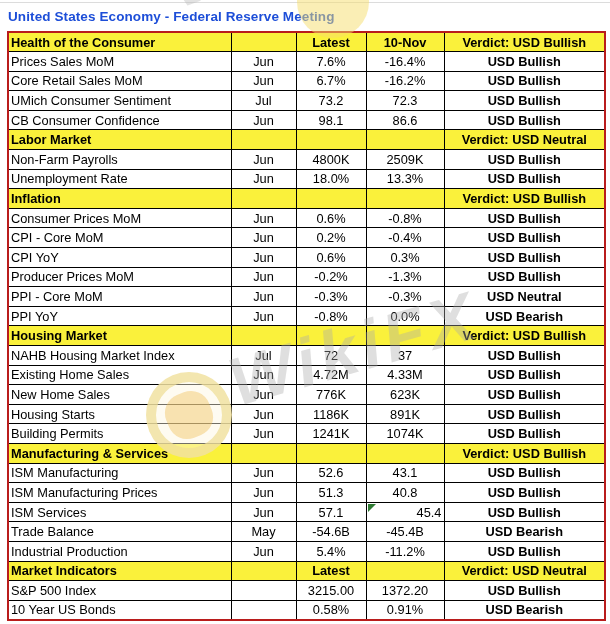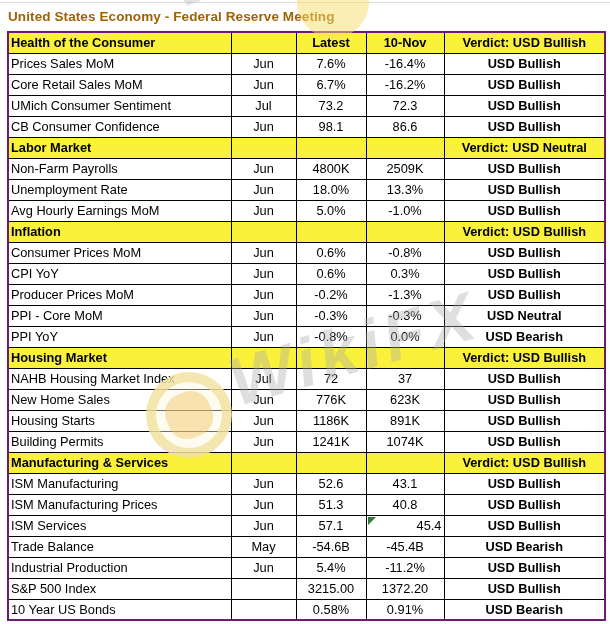--- a/index.html
+++ b/index.html
@@ -3,27 +3,27 @@
 <meta charset="utf-8">
 <style>
   html,body{margin:0;padding:0;}
   body{
     width:610px;height:624px;background:#ffffff;overflow:hidden;
     font-family:"Liberation Sans",sans-serif;
   }
   .canvas{position:relative;width:610px;height:624px;overflow:hidden;background:#fff;}
   .top-line{position:absolute;top:2px;left:0;width:610px;height:1px;background:#dcdcdc;}
   .page-title{
-    position:absolute;left:8px;top:9px;font-size:13.5px;font-weight:bold;color:#a16207;
+    position:absolute;left:8px;top:9px;font-size:13.5px;font-weight:bold;color:#1d4ed8;
     white-space:nowrap;letter-spacing:0.1px;
   }
   table.econ{
     position:absolute;left:7px;top:31px;width:597px;height:590px;
     border-collapse:collapse;table-layout:fixed;background:#fff;
-    border:2px solid #701a75;
+    border:2px solid #b91c1c;
   }
   table.econ tr{height:18.4px;}
   table.econ td{
     border:1px solid #000;font-size:12.8px;color:#000;padding:0 2px;
     overflow:hidden;white-space:nowrap;vertical-align:middle;line-height:15px;
   }
   td.name{text-align:left;padding-left:4px;}
   td.center{text-align:center;}
   td.verdict{text-align:center;font-weight:bold;border-left:2px solid #000;}
   .bold{font-weight:bold;}
@@ -132,39 +132,39 @@
           <td class="center">2509K</td>
           <td class="verdict v-green">USD Bullish</td>
         </tr>
         <tr class="data-row">
           <td class="name">Unemployment Rate</td>
           <td class="center">Jun</td>
           <td class="center">18.0%</td>
           <td class="center">13.3%</td>
           <td class="verdict v-green">USD Bullish</td>
         </tr>
-        <tr class="data-row">
-          <td class="name">Avg Hourly Earnings MoM</td>
-          <td class="center">Jun</td>
-          <td class="center">5.0%</td>
-          <td class="center">-1.0%</td>
-          <td class="verdict v-green">USD Bullish</td>
-        </tr>
         <tr class="section-row">
           <td class="name bold">Inflation</td>
           <td class="center"></td>
           <td class="center bold"></td>
           <td class="center bold"></td>
           <td class="verdict v-green">Verdict: USD Bullish</td>
         </tr>
         <tr class="data-row">
           <td class="name">Consumer Prices MoM</td>
           <td class="center">Jun</td>
           <td class="center">0.6%</td>
           <td class="center">-0.8%</td>
+          <td class="verdict v-green">USD Bullish</td>
+        </tr>
+        <tr class="data-row">
+          <td class="name">CPI - Core MoM</td>
+          <td class="center">Jun</td>
+          <td class="center">0.2%</td>
+          <td class="center">-0.4%</td>
           <td class="verdict v-green">USD Bullish</td>
         </tr>
         <tr class="data-row">
           <td class="name">CPI YoY</td>
           <td class="center">Jun</td>
           <td class="center">0.6%</td>
           <td class="center">0.3%</td>
           <td class="verdict v-green">USD Bullish</td>
         </tr>
         <tr class="data-row">
@@ -193,20 +193,27 @@
           <td class="center"></td>
           <td class="center bold"></td>
           <td class="center bold"></td>
           <td class="verdict v-green">Verdict: USD Bullish</td>
         </tr>
         <tr class="data-row">
           <td class="name">NAHB Housing Market Index</td>
           <td class="center">Jul</td>
           <td class="center">72</td>
           <td class="center">37</td>
+          <td class="verdict v-green">USD Bullish</td>
+        </tr>
+        <tr class="data-row">
+          <td class="name">Existing Home Sales</td>
+          <td class="center">Jun</td>
+          <td class="center">4.72M</td>
+          <td class="center">4.33M</td>
           <td class="verdict v-green">USD Bullish</td>
         </tr>
         <tr class="data-row">
           <td class="name">New Home Sales</td>
           <td class="center">Jun</td>
           <td class="center">776K</td>
           <td class="center">623K</td>
           <td class="verdict v-green">USD Bullish</td>
         </tr>
         <tr class="data-row">
@@ -258,20 +265,27 @@
           <td class="center">-45.4B</td>
           <td class="verdict v-red">USD Bearish</td>
         </tr>
         <tr class="data-row">
           <td class="name">Industrial Production</td>
           <td class="center">Jun</td>
           <td class="center">5.4%</td>
           <td class="center">-11.2%</td>
           <td class="verdict v-green">USD Bullish</td>
         </tr>
+        <tr class="section-row">
+          <td class="name bold">Market Indicators</td>
+          <td class="center"></td>
+          <td class="center bold">Latest</td>
+          <td class="center bold"></td>
+          <td class="verdict v-neutral">Verdict: USD Neutral</td>
+        </tr>
         <tr class="data-row">
           <td class="name">S&amp;P 500 Index</td>
           <td class="center"></td>
           <td class="center">3215.00</td>
           <td class="center">1372.20</td>
           <td class="verdict v-green">USD Bullish</td>
         </tr>
         <tr class="data-row">
           <td class="name">10 Year US Bonds</td>
           <td class="center"></td>

